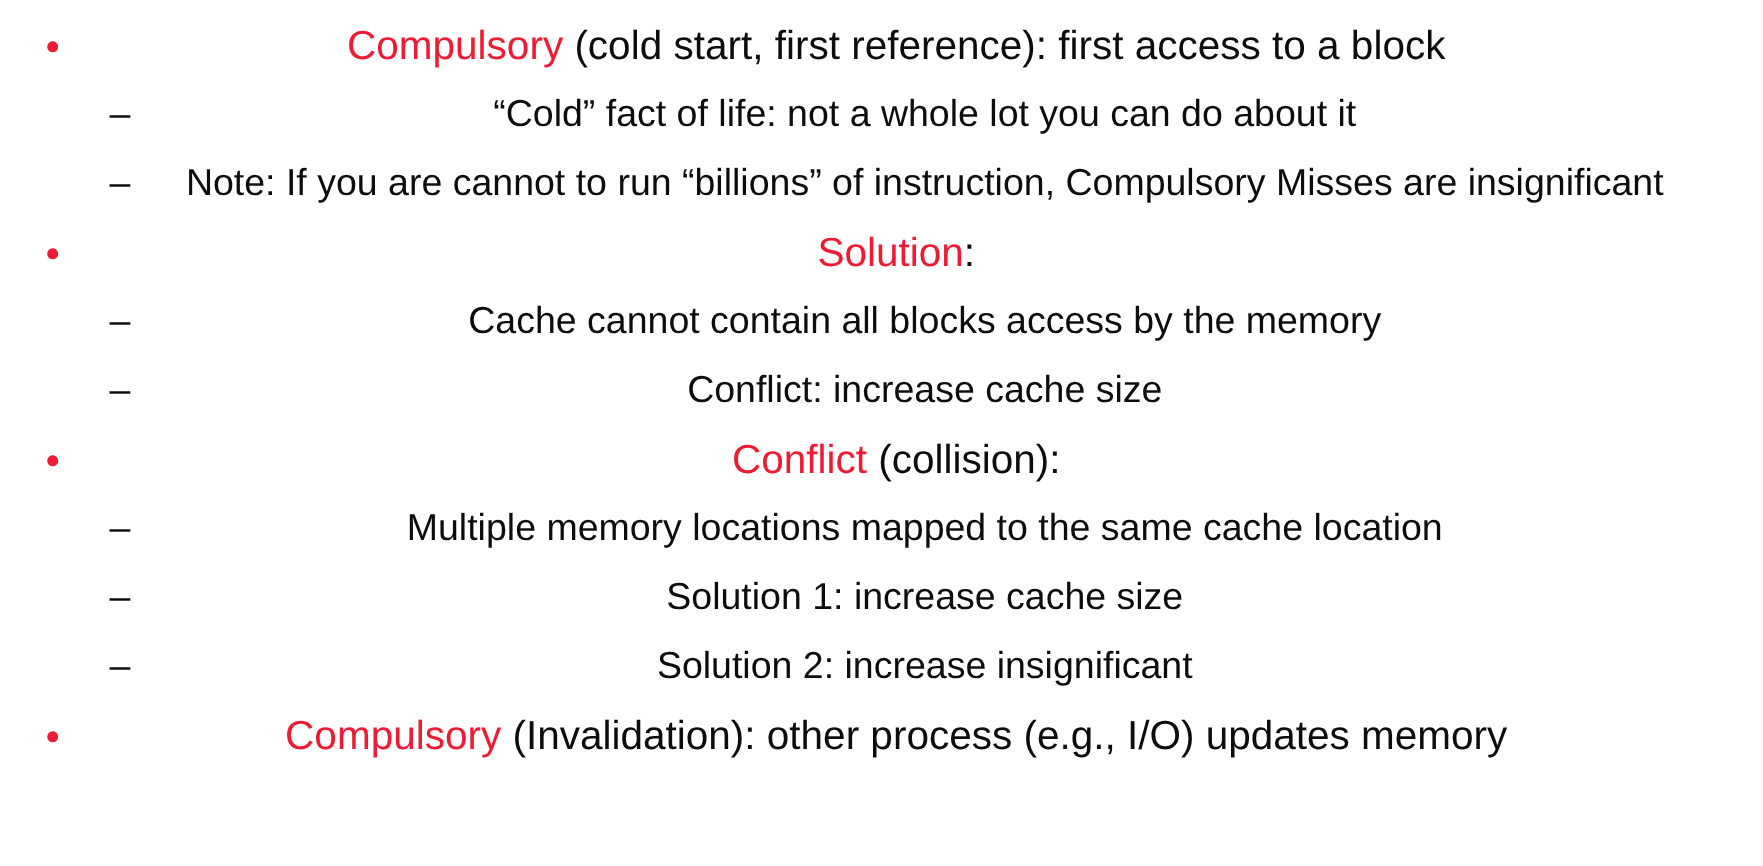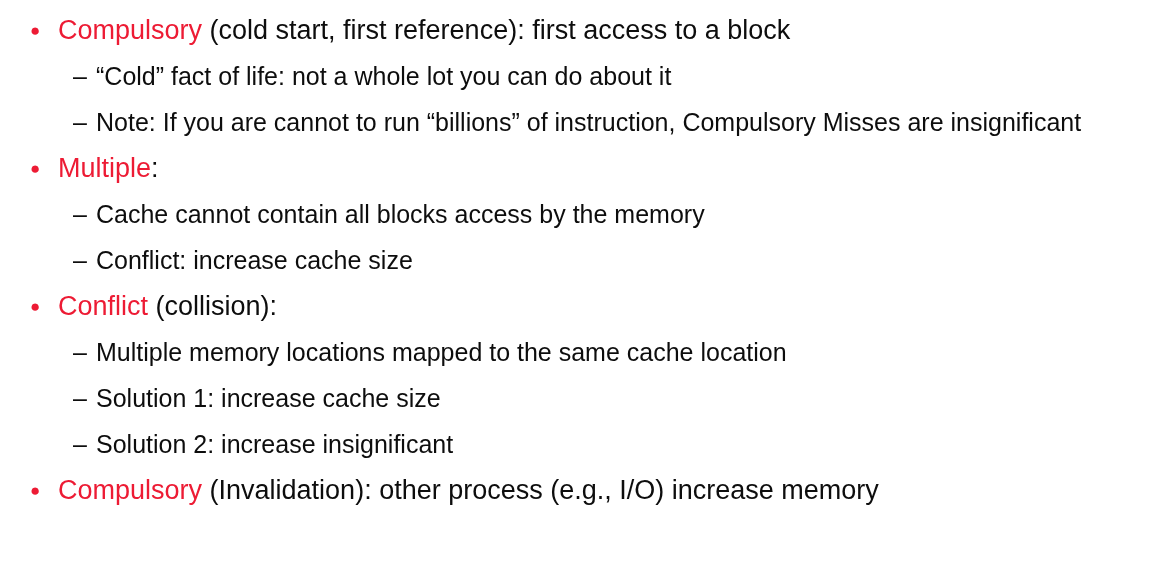--- a/index.html
+++ b/index.html
@@ -38,21 +38,21 @@
   }
   .l1 .marker {
     width: 28px;
     color: var(--red);
     font-size: 17px;
   }
   .l2 .marker {
     width: 23px;
     color: var(--ink);
   }
-  .text { flex: 1 1 auto; }
+  .text { flex: 1 1 auto; text-align: center; }
   .kw { color: var(--red); }
 </style>
 </head>
 <body>
 
 <main class="slide">
   <div id="bullet-list">
       <div class="item l1">
         <span class="marker">●</span>
         <span class="text"><span class="kw">Compulsory</span><span> (cold start, first reference): first access to a block</span></span>
@@ -60,21 +60,21 @@
       <div class="item l2">
         <span class="marker">–</span>
         <span class="text">“Cold” fact of life: not a whole lot you can do about it</span>
       </div>
       <div class="item l2">
         <span class="marker">–</span>
         <span class="text">Note: If you are cannot to run “billions” of instruction, Compulsory Misses are insignificant</span>
       </div>
       <div class="item l1">
         <span class="marker">●</span>
-        <span class="text"><span class="kw">Multiple</span><span>:</span></span>
+        <span class="text"><span class="kw">Solution</span><span>:</span></span>
       </div>
       <div class="item l2">
         <span class="marker">–</span>
         <span class="text">Cache cannot contain all blocks access by the memory</span>
       </div>
       <div class="item l2">
         <span class="marker">–</span>
         <span class="text">Conflict: increase cache size</span>
       </div>
       <div class="item l1">
@@ -88,16 +88,16 @@
       <div class="item l2">
         <span class="marker">–</span>
         <span class="text">Solution 1: increase cache size</span>
       </div>
       <div class="item l2">
         <span class="marker">–</span>
         <span class="text">Solution 2: increase insignificant</span>
       </div>
       <div class="item l1">
         <span class="marker">●</span>
-        <span class="text"><span class="kw">Compulsory</span><span> (Invalidation): other process (e.g., I/O) increase memory</span></span>
+        <span class="text"><span class="kw">Compulsory</span><span> (Invalidation): other process (e.g., I/O) updates memory</span></span>
       </div>
     </div>
 </main>
 
 </body></html>

